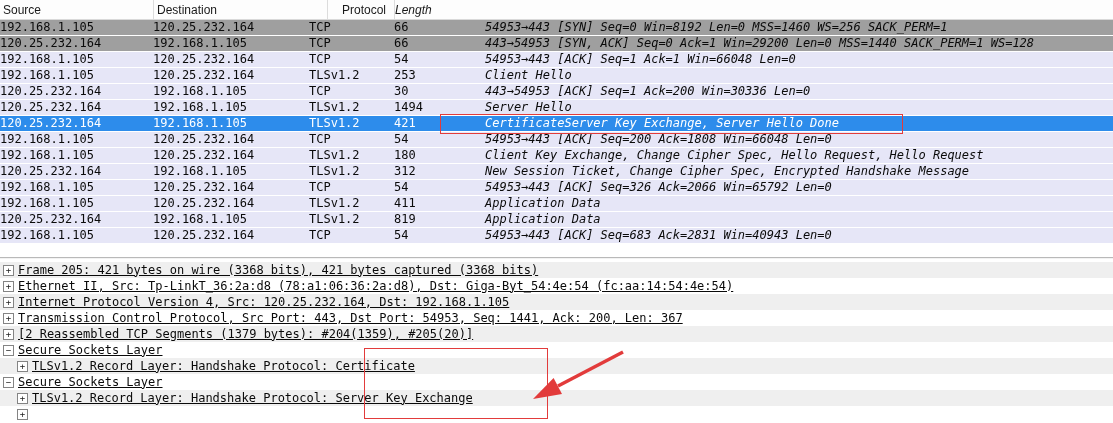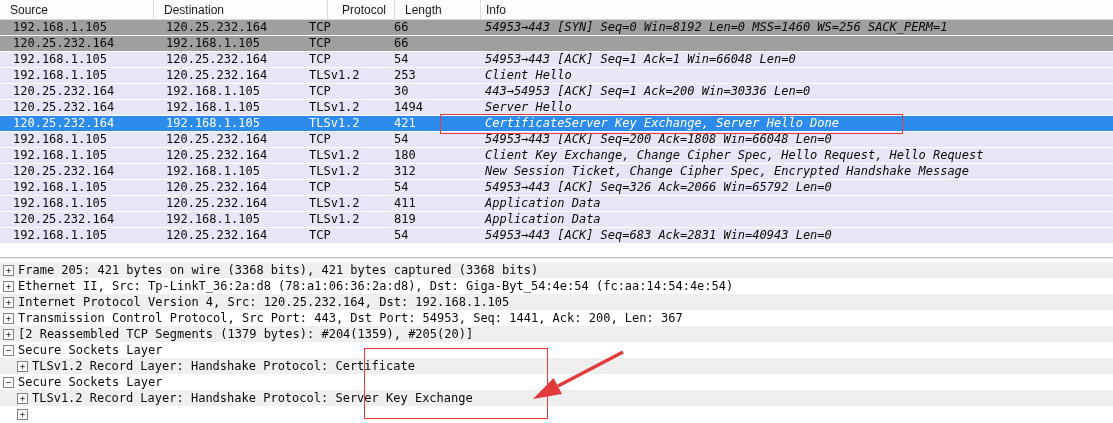--- a/index.html
+++ b/index.html
@@ -4,46 +4,46 @@
 <style>
   html,body{margin:0;padding:0;background:#fff;}
   #app{position:relative;width:1113px;height:423px;overflow:hidden;background:#fff;
        font-family:"DejaVu Sans Mono","Liberation Mono",monospace;font-size:12px;color:#0a0a0a;}
 
   
   .plist{position:absolute;left:0;top:0;width:1113px;height:244px;}
   .plist-header{display:grid;grid-template-columns:153px 142px 99px 86px 1fr;height:20px;
        background:#fdfdfd;border-bottom:1px solid #d9d9d9;box-sizing:border-box;
        font-family:"Liberation Sans","DejaVu Sans",sans-serif;font-size:12px;color:#1a1a1a;}
-  .hcell{display:flex;align-items:center;padding-left:10px;box-sizing:border-box;border-left:1px solid #dcdcdc;overflow:hidden;white-space:nowrap;}
+  .hcell{display:flex;align-items:center;padding-left:3px;box-sizing:border-box;border-left:1px solid #dcdcdc;overflow:hidden;white-space:nowrap;}
   .hcell:first-child{border-left:none;}
   .hcell.h-protocol{padding-left:14px;margin-left:32px;}
-  .hcell.h-length{padding-left:10px;}
+  .hcell.h-length{padding-left:0;font-style:italic;}
   .hcell.h-info{padding-left:5px;}
 
   .prow{display:grid;grid-template-columns:153px 142px 99px 86px 1fr;height:16px;line-height:15px;
         box-sizing:border-box;border-bottom:1px solid #ffffff;white-space:nowrap;cursor:default;}
   .prow .c{overflow:hidden;white-space:nowrap;}
-  .c-source,.c-dest{padding-left:13px;}
+  .c-source,.c-dest{padding-left:0;}
   .c-proto{padding-left:14px;}
   .c-len{text-align:left;padding-right:6px;}
   .c-info{padding-left:5px;font-style:italic;}
   .prow.gray{background:#9f9f9f;}
   .prow.tcp{background:#e6e6f7;}
   .prow.selected{background:#2d8ceb;color:#ffffff;}
 
   
   .gap{position:absolute;left:0;top:244px;width:1113px;height:13px;background:#ffffff;}
   .splitter{position:absolute;left:0;top:257px;width:1113px;height:2px;background:#b9b9b9;border-bottom:1px solid #f2f2f2;box-sizing:border-box;}
 
   
   .detail{position:absolute;left:0;top:260px;width:1113px;height:163px;background:#fff;padding-top:2px;}
   .drow{height:16px;line-height:15px;white-space:nowrap;overflow:hidden;display:flex;align-items:center;cursor:default;}
   .drow.stripe{background:#efefef;}
-  .drow .dtext{padding-left:4px;}
+  .drow .dtext{padding-left:4px;text-decoration:underline;}
   .expander{display:inline-flex;align-items:center;justify-content:center;width:9px;height:9px;min-width:9px;
             border:1px solid #848484;background:#ffffff;color:#222;box-sizing:content-box;
             font-size:9px;line-height:9px;font-family:"DejaVu Sans Mono",monospace;}
   .lvl0 .expander{margin-left:3px;}
   .lvl1 .expander{margin-left:17px;}
 
   
   .anno-rect{position:absolute;border:2px solid #e23b3b;box-sizing:border-box;pointer-events:none;}
   #anno-list-rect{left:440px;top:114px;width:463px;height:20px;border-width:1px;}
   #anno-detail-rect{left:364px;top:348px;width:184px;height:71px;border-width:1px;}
@@ -53,35 +53,35 @@
 <body>
 
 <div id="app">
 
   <div class="plist">
     <div class="plist-header">
       <div class="hcell">Source</div>
       <div class="hcell">Destination</div>
       <div class="hcell h-protocol">Protocol</div>
       <div class="hcell h-length">Length</div>
-      <div class="hcell h-info">Info</div>
     </div>
     <div id="plist-rows">
         <div class="prow gray">
           <div class="c c-source">192.168.1.105</div>
           <div class="c c-dest">120.25.232.164</div>
           <div class="c c-proto">TCP</div>
           <div class="c c-len">66</div>
           <div class="c c-info">54953→443 [SYN] Seq=0 Win=8192 Len=0 MSS=1460 WS=256 SACK_PERM=1</div>
         </div>
         <div class="prow gray">
           <div class="c c-source">120.25.232.164</div>
           <div class="c c-dest">192.168.1.105</div>
           <div class="c c-proto">TCP</div>
           <div class="c c-len">66</div>
+          <div class="c c-info">443→54953 [SYN, ACK] Seq=0 Ack=1 Win=29200 Len=0 MSS=1440 SACK_PERM=1 WS=128</div>
         </div>
         <div class="prow tcp">
           <div class="c c-source">192.168.1.105</div>
           <div class="c c-dest">120.25.232.164</div>
           <div class="c c-proto">TCP</div>
           <div class="c c-len">54</div>
           <div class="c c-info">54953→443 [ACK] Seq=1 Ack=1 Win=66048 Len=0</div>
         </div>
         <div class="prow tcp">
           <div class="c c-source">192.168.1.105</div>

